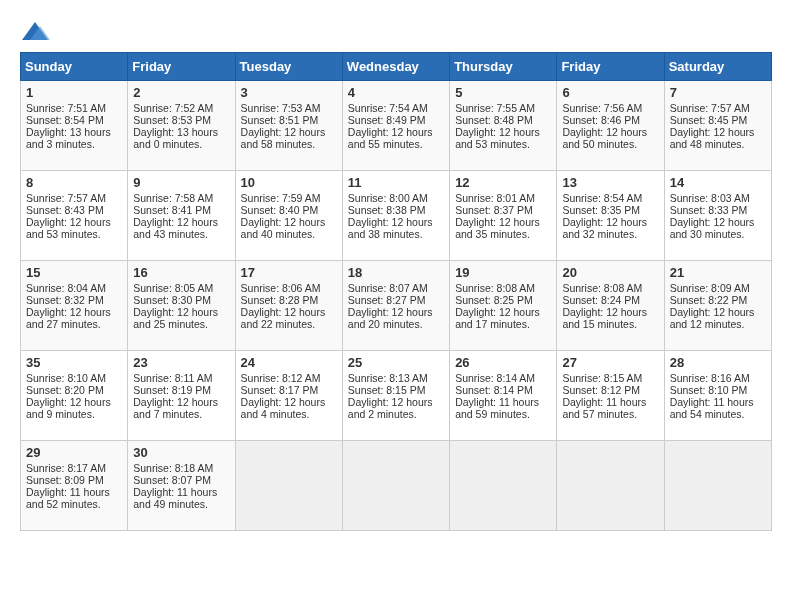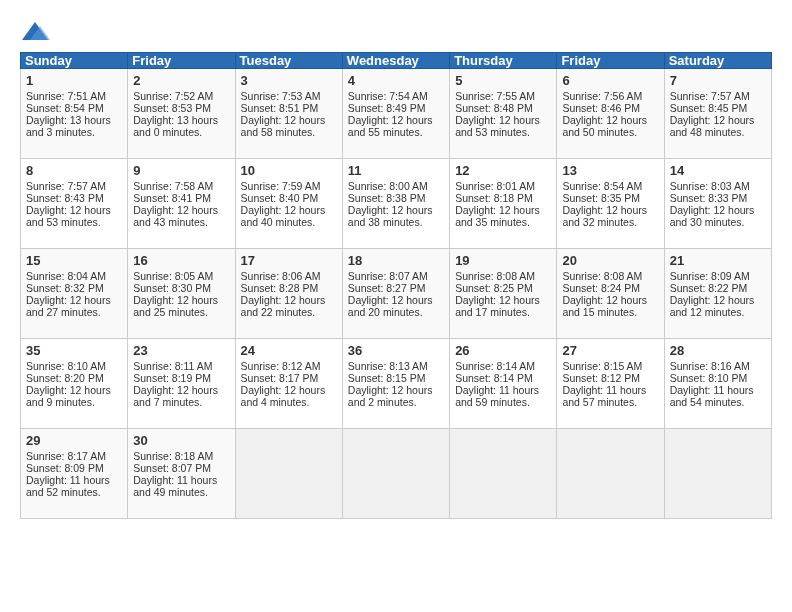--- a/index.html
+++ b/index.html
@@ -50,21 +50,21 @@
     table {
       width: 100%;
       border-collapse: collapse;
       table-layout: fixed;
     }
     thead tr th {
       background-color: #2a6db5;
       color: #fff;
       font-size: 13px;
       font-weight: bold;
-      padding: 0 4px;
+      padding: 6px 4px;
       border: 1px solid #1a5a9a;
       text-align: left;
     }
     tbody tr td {
       border: 1px solid #ccc;
       vertical-align: top;
       padding: 4px 5px;
       font-size: 10.5px;
       color: #333;
       height: 90px;
@@ -194,21 +194,21 @@
         <td>
           <span class="day-num">11</span>
           <div>Sunrise: 8:00 AM</div>
           <div>Sunset: 8:38 PM</div>
           <div>Daylight: 12 hours</div>
           <div>and 38 minutes.</div>
         </td>
         <td>
           <span class="day-num">12</span>
           <div>Sunrise: 8:01 AM</div>
-          <div>Sunset: 8:18 PM</div>
+          <div>Sunset: 8:37 PM</div>
           <div>Daylight: 12 hours</div>
           <div>and 35 minutes.</div>
         </td>
         <td>
           <span class="day-num">13</span>
           <div>Sunrise: 8:54 AM</div>
           <div>Sunset: 8:35 PM</div>
           <div>Daylight: 12 hours</div>
           <div>and 32 minutes.</div>
         </td>
@@ -287,21 +287,21 @@
           <div>and 7 minutes.</div>
         </td>
         <td>
           <span class="day-num">24</span>
           <div>Sunrise: 8:12 AM</div>
           <div>Sunset: 8:17 PM</div>
           <div>Daylight: 12 hours</div>
           <div>and 4 minutes.</div>
         </td>
         <td>
-          <span class="day-num">36</span>
+          <span class="day-num">25</span>
           <div>Sunrise: 8:13 AM</div>
           <div>Sunset: 8:15 PM</div>
           <div>Daylight: 12 hours</div>
           <div>and 2 minutes.</div>
         </td>
         <td>
           <span class="day-num">26</span>
           <div>Sunrise: 8:14 AM</div>
           <div>Sunset: 8:14 PM</div>
           <div>Daylight: 11 hours</div>

